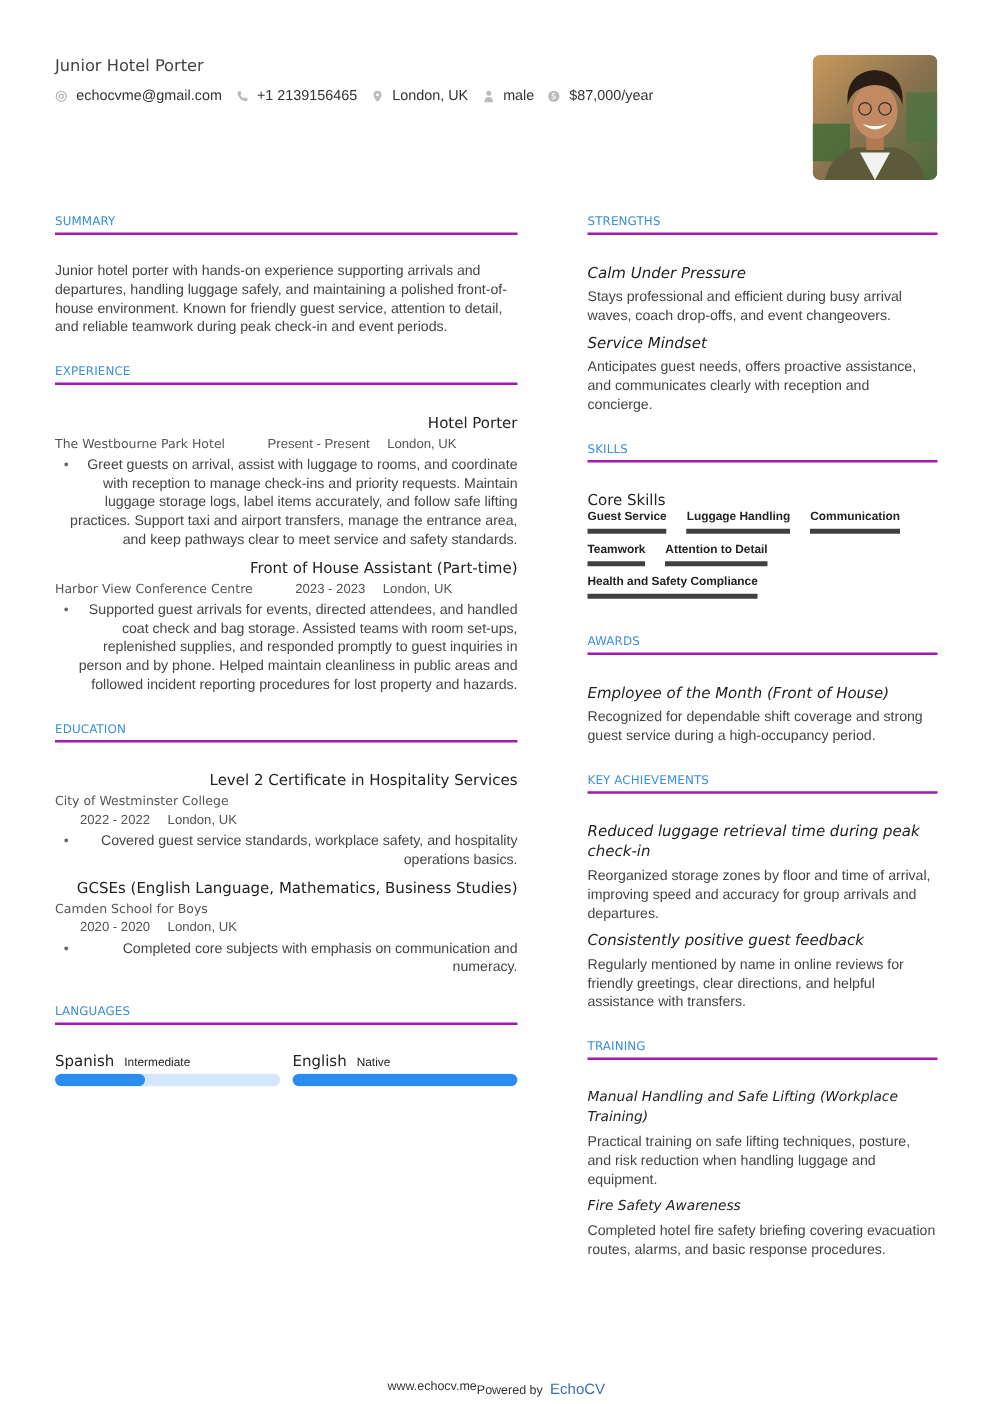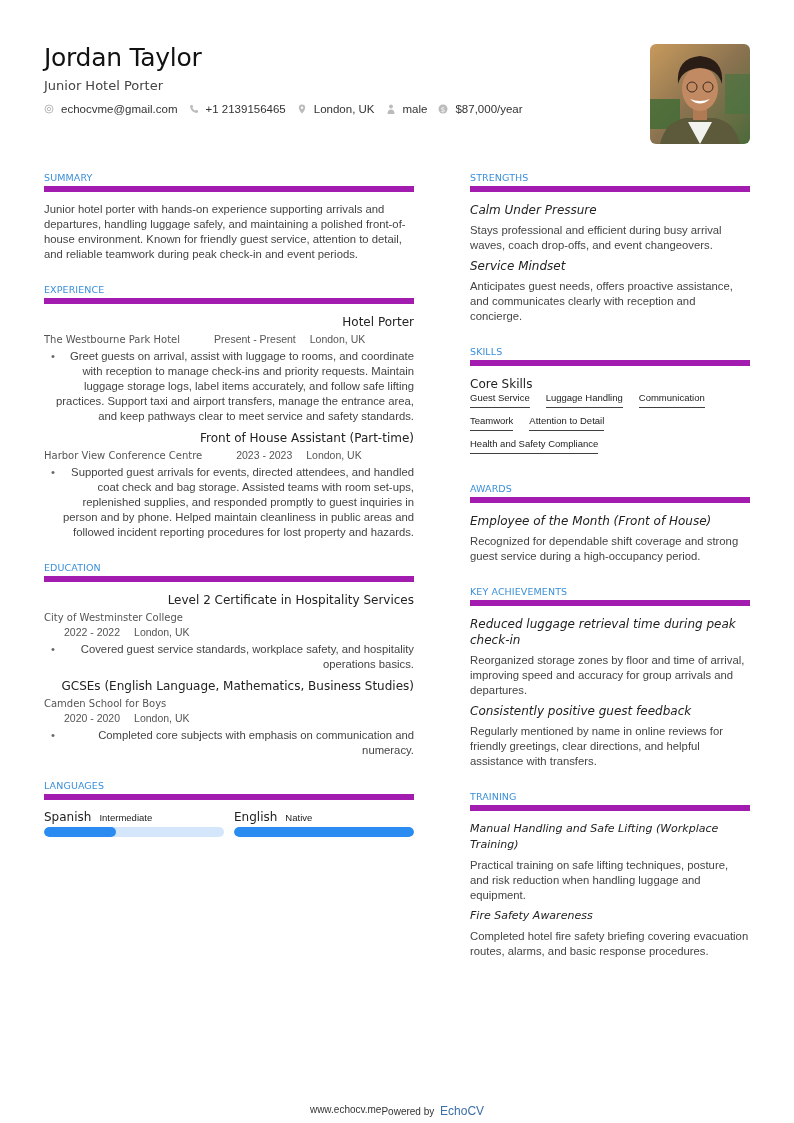--- a/index.html
+++ b/index.html
@@ -10,48 +10,47 @@
   .title { font-family:"DejaVu Sans", sans-serif; font-size:13px; color:#444; margin-top:3px; line-height:18px; }
   .contacts { display:flex; align-items:flex-end; margin-top:8px; font-size:11.5px; color:#333; }
   .contact { display:flex; align-items:center; margin-right:11px; }
   .contact .ic { width:10px; height:10px; margin-right:7px; display:inline-flex; align-items:center; justify-content:center; }
   .photo { position:absolute; left:650px; top:44px; width:100px; height:100px; border-radius:6px; overflow:hidden; }
 
   .col { position:absolute; top:172px; }
   .col-left { left:44px; width:370px; }
   .col-right { left:470px; width:280px; }
   .section { margin-bottom:22px; }
-  .sec-head { font-family:"DejaVu Sans", sans-serif; font-size:9.5px; color:#3a8fd9; letter-spacing:0.1px; padding-bottom:3px; border-bottom:6px solid #a21caf; margin-bottom:10px; }
+  .sec-head { font-family:"DejaVu Sans", sans-serif; font-size:9.5px; color:#3a8fd9; letter-spacing:0.1px; padding-bottom:3px; border-bottom:2px solid #a21caf; margin-bottom:22px; }
   .para { font-size:11.3px; line-height:15px; color:#444; margin:0; }
   .item-title { font-family:"DejaVu Sans", sans-serif; font-size:12px; color:#222; line-height:16px; margin:0 0 2px 0; }
   .item-sub { font-size:10.5px; color:#555; display:flex; align-items:baseline; line-height:15px; }
   .item-sub .org { font-family:"DejaVu Sans", sans-serif; font-size:10px; color:#555; margin-right:14px; }
   .item-sub .dates { margin-right:14px;padding-left:20px; }
   .bullet { display:flex; font-size:11.3px; line-height:15px; color:#444; margin-top:2px; }
   .bullet .dot { width:11px; flex:0 0 11px; color:#666; }
   .exp-item { margin-bottom:6px;text-align:right; }
   .str-item { margin-bottom:5px; }
   .str-item .item-title { margin-bottom:5px;font-style:italic; }
   .skills-wrap { display:flex; flex-wrap:wrap; }
-  .skill { font-size:9.5px; font-weight:normal; color:#222; padding-bottom:4px; border-bottom:1px solid #404040; margin-right:16px; margin-bottom:7px; }
+  .skill { font-size:9.5px; font-weight:bold; color:#222; padding-bottom:4px; border-bottom:4px solid #404040; margin-right:16px; margin-bottom:7px; }
   .lang-row { display:flex; justify-content:space-between; }
   .lang { width:180px; }
   .lang-top { display:flex; align-items:baseline; margin-bottom:3px; }
   .lang-name { font-family:"DejaVu Sans", sans-serif; font-size:12px; color:#222; margin-right:8px; }
   .lang-level { font-size:9.5px; color:#222; }
   .bar { height:10px; border-radius:5px; background:#d3e6fb; overflow:hidden; }
   .bar-fill { height:100%; background:#2a8cf0; border-radius:5px; }
   .footer { position:absolute; top:1104px; left:42px; right:42px; display:flex; justify-content:center; font-size:10px; color:#333; }
   .footer .brand { font-size:12px; color:#3a6fa8; margin-left:3px; }
 </style>
 </head>
 <body>
 
 <div class="header">
-  <h1 class="name">Jordan Taylor</h1>
   <div class="title">Junior Hotel Porter</div>
   <div class="contacts">
     <div class="contact">
       <span class="ic">
         <svg width="10" height="10" viewBox="0 0 10 10">
             <circle cx="5" cy="5" r="4" fill="none" stroke="#bbb" stroke-width="1"></circle>
             <circle cx="5" cy="5" r="1.7" fill="none" stroke="#bbb" stroke-width="1"></circle>
           </svg>
       </span>
       <span>echocvme@gmail.com</span>

